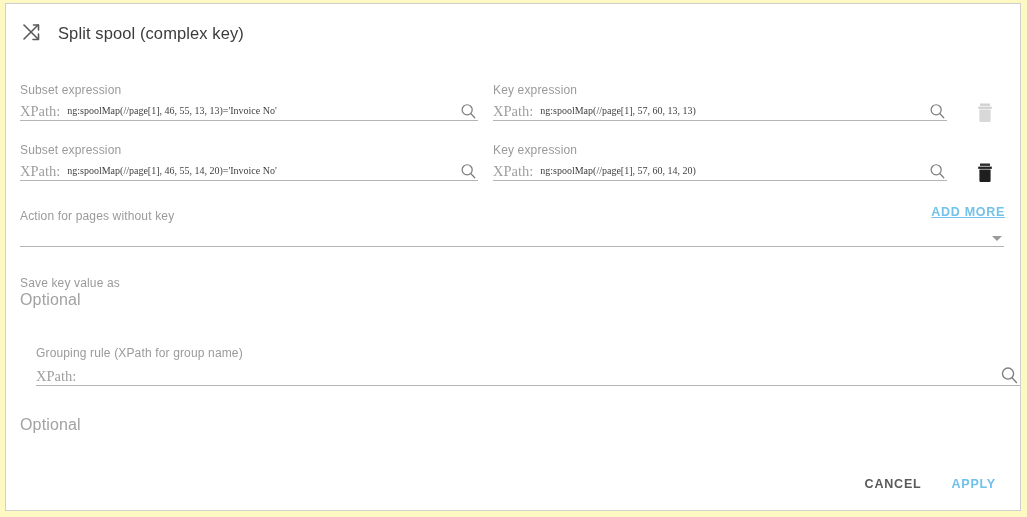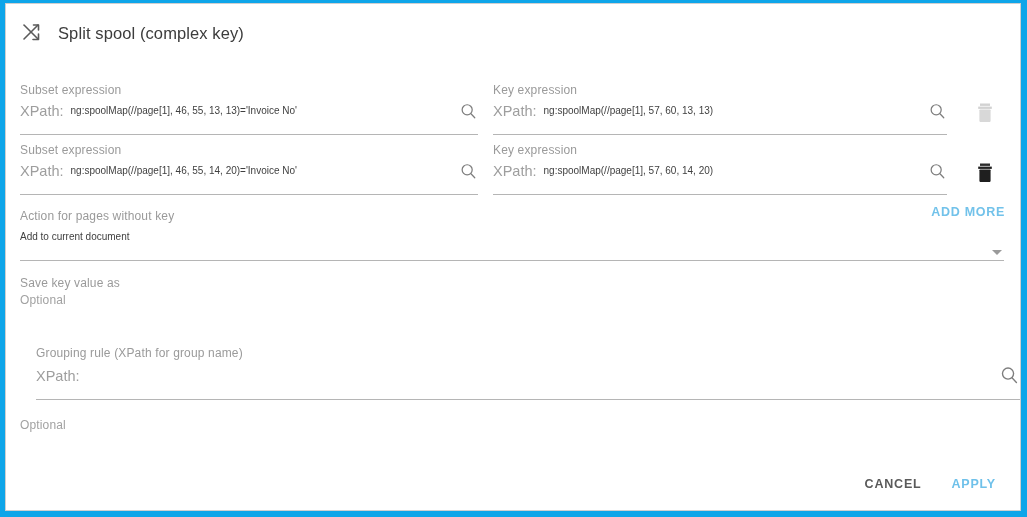--- a/index.html
+++ b/index.html
@@ -8,21 +8,21 @@
     background: #ffffff;
   }
   body {
     font-family: "Liberation Sans", sans-serif;
     -webkit-font-smoothing: antialiased;
   }
   #app {
     position: relative;
     width: 1027px;
     height: 517px;
-    background: #0ea5e9;
+    background: #fef9c3;
     overflow: hidden;
   }
   .dialog {
     position: absolute;
     left: 5px;
     top: 3px;
     width: 1016px;
     height: 508px;
     background: #ffffff;
     border: 1px solid #cfcfcf;
@@ -64,42 +64,43 @@
     line-height: 12px;
     letter-spacing: 0.15px;
     white-space: nowrap;
   }
   .field-line {
     position: relative;
     display: flex;
     align-items: flex-end;
     border-bottom: 1px solid #b5b5b5;
     height: 24px;
-    padding-bottom: 14px;
+    padding-bottom: 0;
+    font-family: Liberation Serif, serif;
   }
   .field-prefix {
     font-size: 14.5px;
     color: #9e9e9e;
     line-height: 18px;
     white-space: nowrap;
     margin-right: 7px;
   }
   .field-value {
     font-size: 10px;
     color: #3f3f3f;
     line-height: 18px;
     white-space: nowrap;
     overflow: hidden;
     flex: 1 1 auto;
   }
   .field-value.placeholder {
     color: #9e9e9e;
   }
   .field-hint {
-    font-size: 12px;
+    font-size: 16px;
     color: #a2a2a2;
     line-height: 12px;
     margin-top: 5px;
     letter-spacing: 0.15px;
   }
   .search-icon {
     width: 19px;
     height: 19px;
     flex: 0 0 auto;
     margin-left: 6px;
@@ -126,20 +127,21 @@
     top: 199px;
     font-size: 12.5px;
     font-weight: bold;
     letter-spacing: 0.7px;
     color: #72c2ea;
     background: none;
     border: 0;
     padding: 2px 3px;
     cursor: pointer;
     font-family: "Liberation Sans", sans-serif;
+    text-decoration: underline;
   }
 
   
   .select-caret {
     position: absolute;
     right: 2px;
     bottom: 5px;
     width: 0; height: 0;
     border-left: 5px solid transparent;
     border-right: 5px solid transparent;
@@ -260,21 +262,20 @@
         <rect x="4.2" y="5.6" width="13.6" height="2.3" fill="#1f1f1f"></rect>
         <rect x="5.4" y="8.5" width="11.2" height="12.4" rx="0.8" fill="#1f1f1f"></rect>
       </svg>
     </button>
 
     <button class="add-more">ADD MORE</button>
 
     <div class="field" style="left:14px; top:206px; width:984px;">
       <div class="field-label">Action for pages without key</div>
       <div class="field-line">
-        <span class="field-value">Add to current document</span>
         <span class="select-caret"></span>
       </div>
     </div>
 
     <div class="field" style="left:14px; top:273px; width:984px;">
       <div class="field-label">Save key value as</div>
       <div class="field-hint">Optional</div>
     </div>
 
     <div class="field" style="left:14px; top:343px; width:984px;margin-left:16px;">

